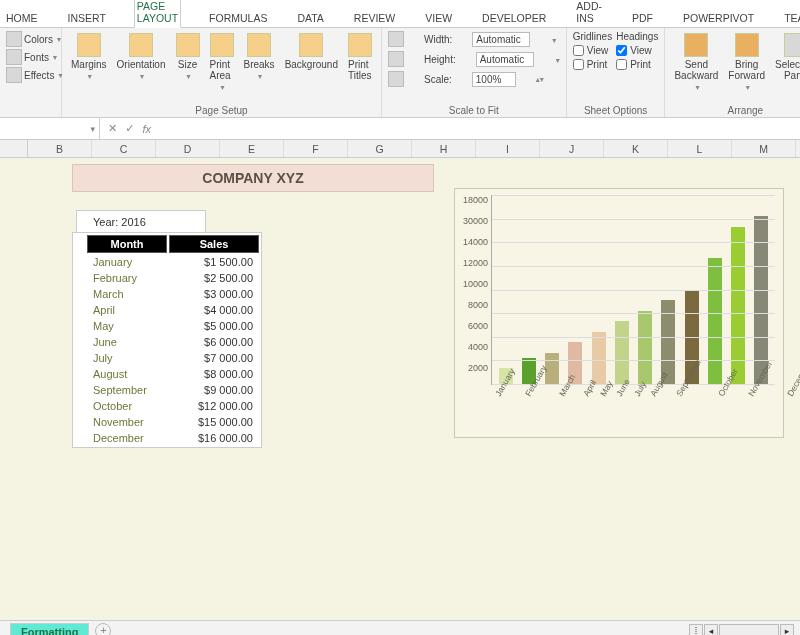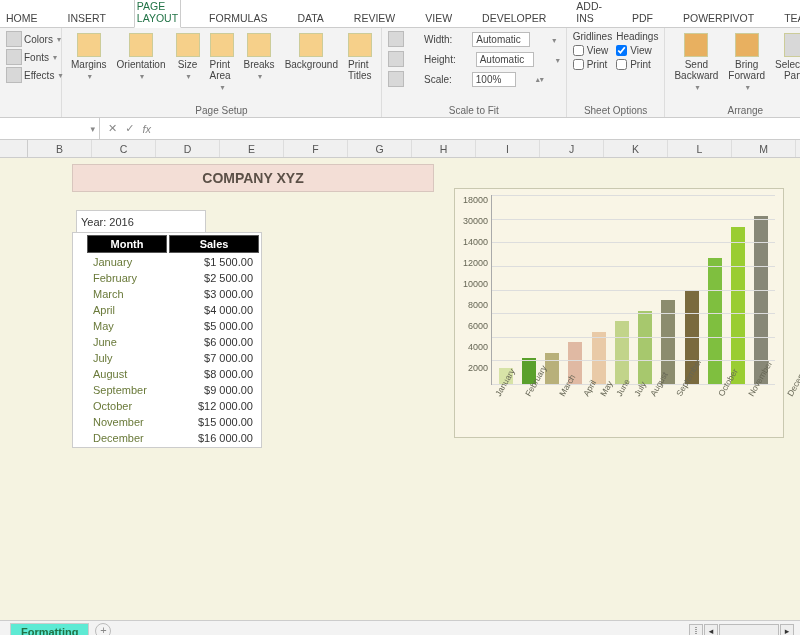--- a/index.html
+++ b/index.html
@@ -33,21 +33,21 @@
 .fx-area { flex:1; }
 
 
 .colhdr { height:18px; background:#f0f0f0; border-bottom:1px solid #ccc; display:flex; }
 .rowhdrcell { width:28px; border-right:1px solid #ccc; }
 .ch { width:64px; border-right:1px solid #ddd; text-align:center; font-size:10.5px; color:#555; line-height:18px; }
 
 
 .sheet { position:relative; height:462px; background:#f5f3e1; overflow:hidden; }
 .title-band { position:absolute; left:72px; top:6px; width:362px; height:28px; background:#f3ded6; border:1px solid #d8c6be; display:flex; align-items:center; justify-content:center; font-weight:bold; font-size:14px; color:#5b5047; }
-.year-cell { position:absolute; left:76px; top:52px; width:130px; height:24px; background:#fff; border:1px solid #ccc; font-size:11px; padding-left:4px; display:flex; align-items:center; }
+.year-cell { position:absolute; left:76px; top:52px; width:130px; height:24px; background:#fff; border:1px solid #ccc; font-size:11px; padding-left:16px; display:flex; align-items:center; }
 .dtable { position:absolute; left:72px; top:74px; background:#ffffff; border:1px solid #ccc; font-size:11px;padding-left:12px; }
 .dtable th { background:#000; color:#fff; font-weight:bold; padding:2px 6px; border:1px solid #555; }
 .dtable td { padding:1px 6px; border:none; }
 .dtable td:first-child { width:80px; color:#6a7a3a; }
 .dtable td:last-child { width:90px; text-align:right; }
 
 
 .chart { position:absolute; left:454px; top:30px; width:330px; height:250px; background:#f9f5e6; border:1px solid #c9c8b0; padding:6px 8px 4px 8px; display:flex; flex-direction:column; }
 .chart-title { text-align:center; font-size:11.5px; color:#665; margin-bottom:4px; }
 .plot-wrap { flex:1; display:flex; }

